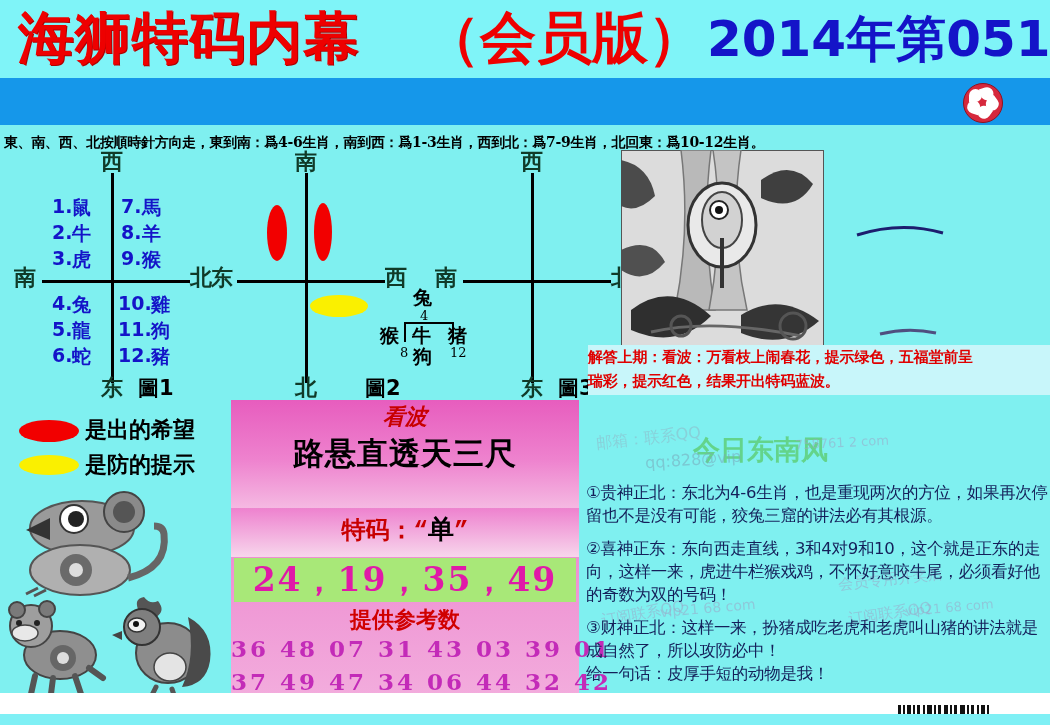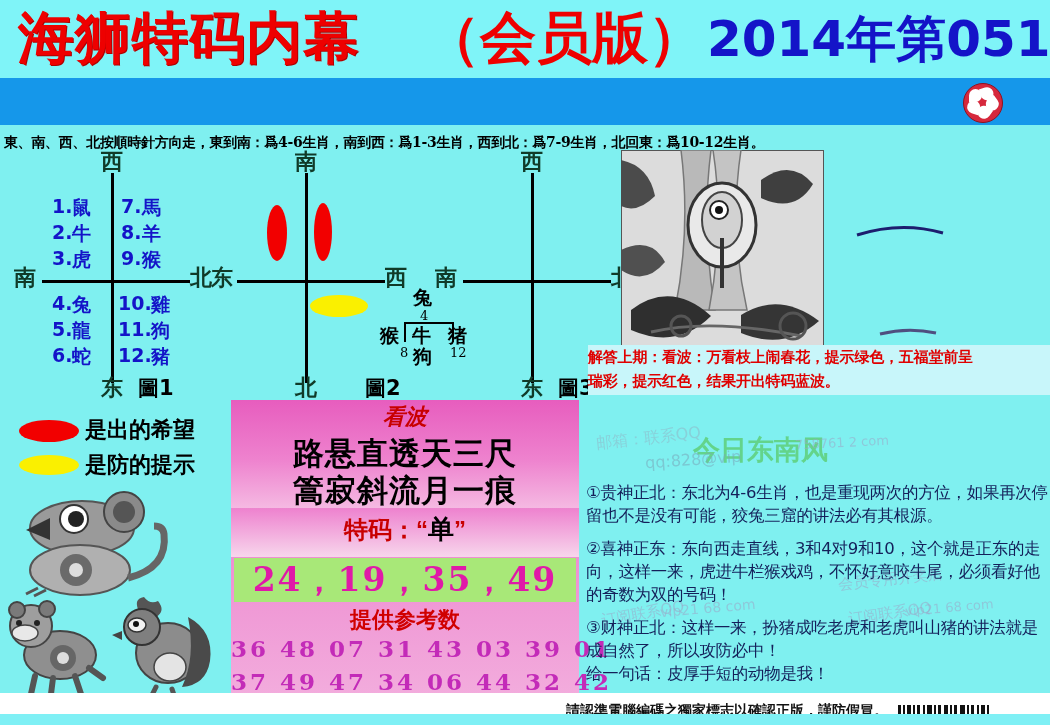--- a/index.html
+++ b/index.html
@@ -112,21 +112,21 @@
   }
   .poem{
     position:absolute;left:0;width:348px;text-align:center;
     font-family:"DejaVu Sans", sans-serif;font-size:31px;font-weight:bold;
     color:#000;letter-spacing:1px;white-space:nowrap;
   }
   .panel-sec2{position:absolute;left:0;top:109px;width:348px;height:48px;
     background:linear-gradient(#EE83CF,#F7D6EC);}
   .temacode{
     position:absolute;left:0;top:112px;width:348px;text-align:center;
-    font-family:Liberation Sans, sans-serif;font-size:24px;font-weight:bold;
+    font-family:Liberation Mono, monospace;font-size:24px;font-weight:bold;
     color:#C80000;white-space:nowrap;
   }
   .temacode b.dan{color:#000;font-size:26px;}
   .greenband{position:absolute;left:3px;top:158px;width:342px;height:44px;
     background:#A8E878;}
   .bignums{
     position:absolute;left:3px;top:158px;width:342px;height:44px;
     display:flex;align-items:center;justify-content:center;
     font-family:"DejaVu Serif", serif;font-size:33px;font-weight:bold;
     color:#E019A8;letter-spacing:2px;white-space:nowrap;
@@ -329,21 +329,20 @@
     <path d="M12 36 l-10 4 l10 5 Z" fill="#444"></path>
     <path d="M78 22 q26 14 22 44 q-4 24 -28 26 q14 -30 6 -70 Z" fill="#4a4a4a"></path>
     <ellipse cx="60" cy="72" rx="16" ry="14" fill="#e4e4e4" stroke="#444" stroke-width="1.5"></ellipse>
     <path d="M46 92 l-4 8 M62 94 l2 6" stroke="#555" stroke-width="5" stroke-linecap="round"></path>
   </svg>
 
   <div class="panel">
     <div class="panel-sec1"></div>
     <div class="kanbo">看波</div>
     <div class="poem" style="top:33px;">路悬直透天三尺</div>
-    <div class="poem" style="top:70px;">篙寂斜流月一痕</div>
 
     <div class="panel-sec2"></div>
     <div class="temacode">
       <span>特码：</span><span>“</span><b class="dan">单</b><span>”</span>
     </div>
 
     <div class="greenband"></div>
     <div class="bignums">24，19，35，49</div>
 
     <div class="refhead">提供参考数</div>
@@ -394,21 +393,20 @@
 
   <div class="bodytext">
     <p>①贵神正北：东北为4-6生肖，也是重现两次的方位，如果再次停留也不是没有可能，狡兔三窟的讲法必有其根源。</p>
     <p>②喜神正东：东向西走直线，3和4对9和10，这个就是正东的走向，这样一来，虎进牛栏猴戏鸡，不怀好意咬牛尾，必须看好他的奇数为双的号码！</p>
     <p style="margin-bottom:0;">③财神正北：这样一来，扮猪成吃老虎和老虎叫山猪的讲法就是成自然了，所以攻防必中！</p>
     <p>给一句话：皮厚手短的动物是我！</p>
   </div>
 
   <div class="whitestrip"></div>
   <div class="footer"></div>
-  <div class="footer-text">請認準電腦編碼之獨家標志以確認正版，謹防假冒。</div>
   <div class="barcode">
     <i style="left:0px;width:3px"></i>
       <i style="left:5px;width:2px"></i>
       <i style="left:9px;width:4px"></i>
     <i style="left:15px;width:2px"></i>
       <i style="left:19px;width:3px"></i>
       <i style="left:25px;width:2px"></i>
     <i style="left:29px;width:5px"></i>
       <i style="left:36px;width:2px"></i>
       <i style="left:40px;width:3px"></i>

